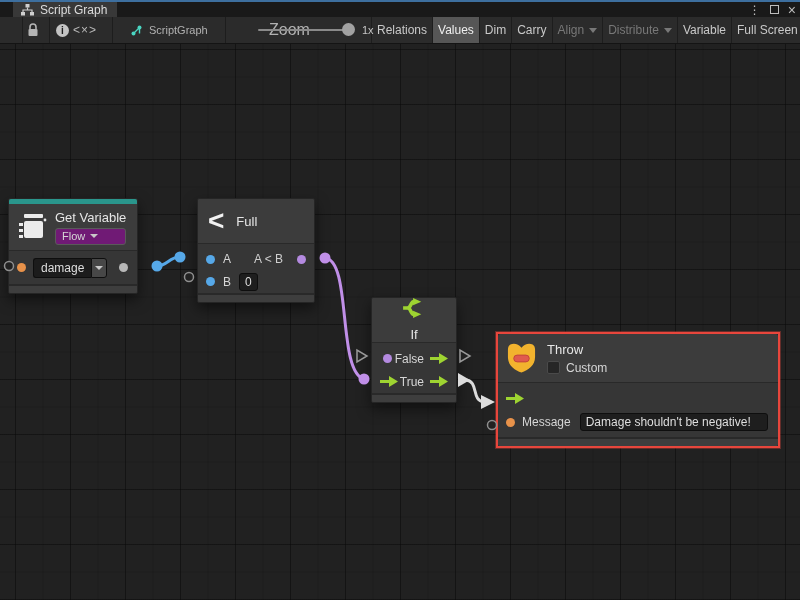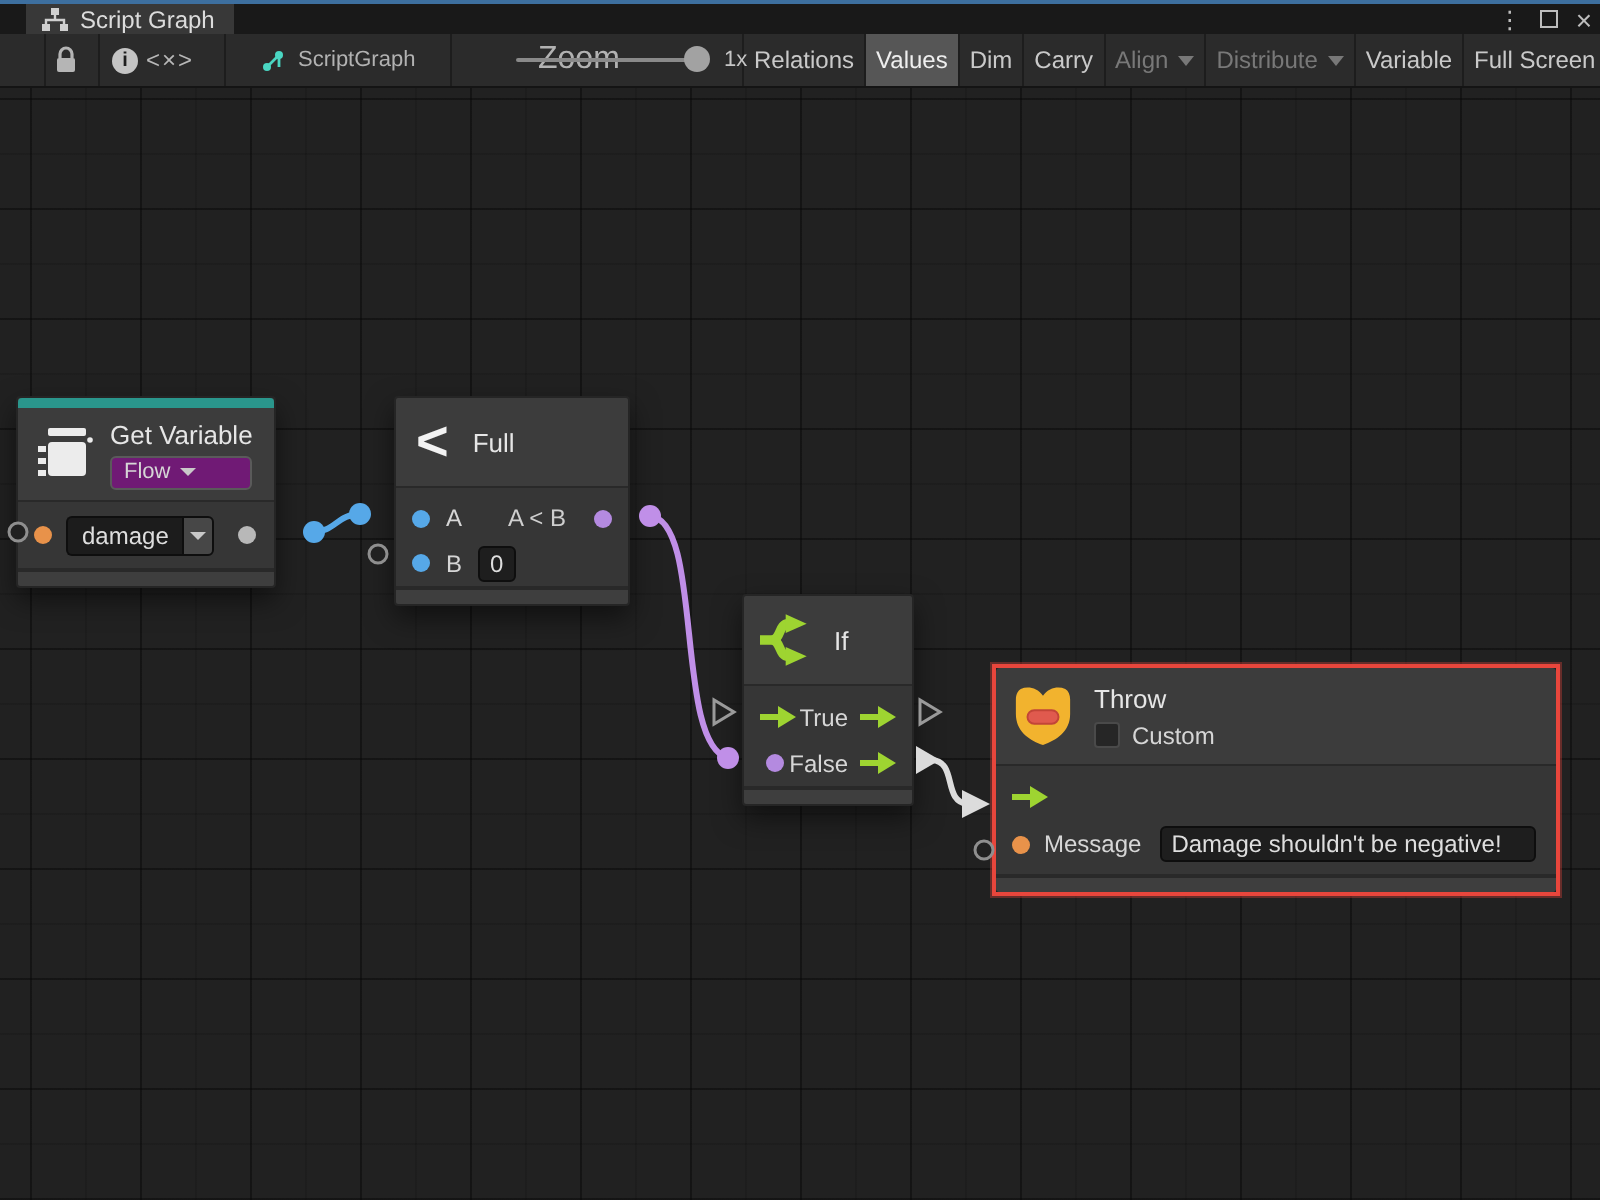--- a/index.html
+++ b/index.html
@@ -75,21 +75,21 @@
 
   
   .n-getvar { left:8px; top:198px; width:130px; }
   .n-getvar .node-header { padding:5px 8px; height:46px; gap:8px; }
   .n-getvar .node-body .row { height:33px; }
   .n-less { left:197px; top:198px; width:118px; }
   .n-less .node-header { padding:0 10px; height:44px; gap:12px; }
   .n-less .row-a { height:26px; padding-top:4px; }
   .n-less .row-b { height:23px; }
   .n-if { left:371px; top:297px; width:86px; }
-  .n-if .node-header { padding:0 8px; height:44px; gap:9px; }
+  .n-if .node-header { padding:0 8px; height:44px; gap:9px;flex-direction:column; }
   .n-if .node-body { padding-top:4px; }
   .n-if .row { height:23px; gap:0; }
   .selection { position:absolute; left:496px; top:332px; width:284px; height:116px; border:2px solid #e8463c; z-index:9;
                box-shadow:0 0 0 1px rgba(232,70,60,.35); }
   .n-throw { left:0; top:0; width:280px; position:relative; }
   .n-throw .node-header { padding:6px 8px; height:48px; gap:10px; }
   .n-throw .row-enter { height:18px; margin-top:6px; }
   .n-throw .row-msg { height:30px; }
 
   .wires { position:absolute; left:0; top:0; width:800px; height:600px; z-index:30; pointer-events:none; }
@@ -247,33 +247,33 @@
       <svg width="28" height="26" viewBox="0 0 24 22">
         <path d="M0 11 H5 C9 11 8 4 12 4" stroke="#9ed431" stroke-width="4" fill="none"></path>
         <path d="M5 11 C9 11 8 18 12 18" stroke="#9ed431" stroke-width="4" fill="none"></path>
         <path d="M11 0 L20 4 L11 8 Z" fill="#9ed431"></path>
         <path d="M11 14 L20 18 L11 22 Z" fill="#9ed431"></path>
       </svg>
       <span class="node-title">If</span>
     </div>
     <div class="node-body">
       <div class="row">
+        <span class="dot purple" style="margin-left:3px"></span>
+        <span class="port-label" style="margin-left:auto">False</span>
+        <svg width="18" height="11" viewBox="0 0 18 11" style="margin-left:6px">
+          <rect x="0" y="4" width="9" height="3" fill="#9ed431"></rect>
+            <path d="M9 0 L18 5.5 L9 11 Z" fill="#9ed431"></path>
+        </svg>
+      </div>
+      <div class="row">
         <svg width="18" height="11" viewBox="0 0 18 11">
           <rect x="0" y="4" width="9" height="3" fill="#9ed431"></rect>
             <path d="M9 0 L18 5.5 L9 11 Z" fill="#9ed431"></path>
         </svg>
         <span class="port-label" style="margin-left:auto">True</span>
-        <svg width="18" height="11" viewBox="0 0 18 11" style="margin-left:6px">
-          <rect x="0" y="4" width="9" height="3" fill="#9ed431"></rect>
-            <path d="M9 0 L18 5.5 L9 11 Z" fill="#9ed431"></path>
-        </svg>
-      </div>
-      <div class="row">
-        <span class="dot purple" style="margin-left:3px"></span>
-        <span class="port-label" style="margin-left:auto">False</span>
         <svg width="18" height="11" viewBox="0 0 18 11" style="margin-left:6px">
           <rect x="0" y="4" width="9" height="3" fill="#9ed431"></rect>
             <path d="M9 0 L18 5.5 L9 11 Z" fill="#9ed431"></path>
         </svg>
       </div>
     </div>
     <div class="node-footer"></div>
   </div>
 
   <div class="selection">

